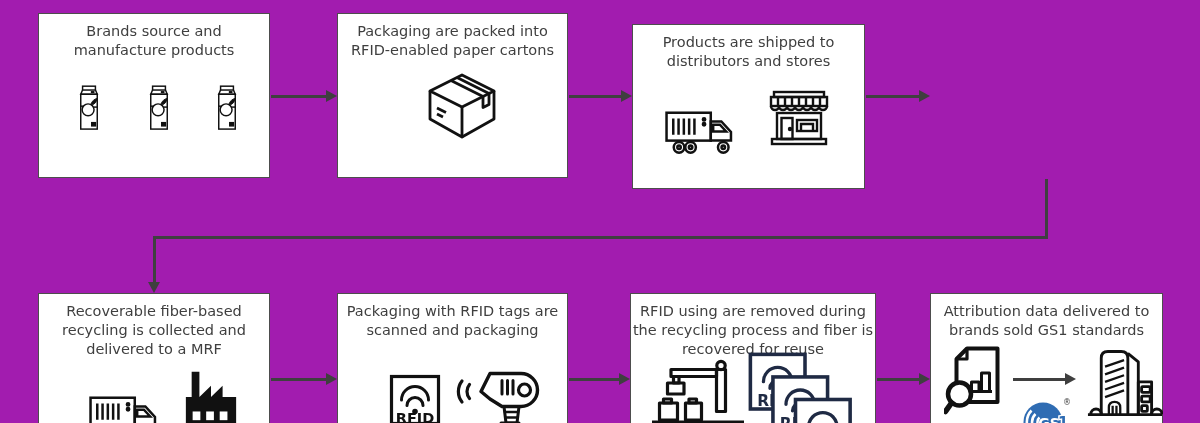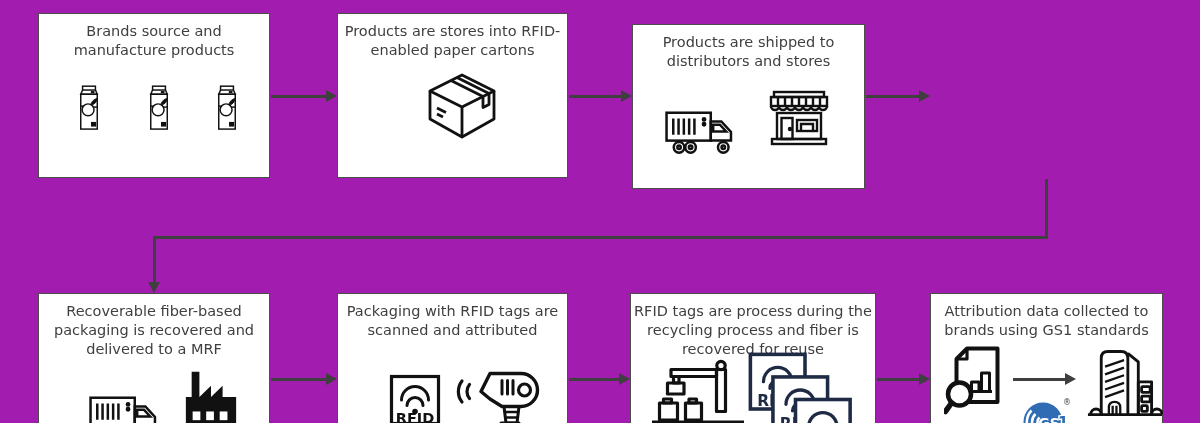--- a/index.html
+++ b/index.html
@@ -158,63 +158,63 @@
       </svg>
     <svg class="ic" style="left:109px;top:71px;width:22px;height:46px">
         <use href="#i-carton"></use>
       </svg>
     <svg class="ic" style="left:177px;top:71px;width:22px;height:46px">
         <use href="#i-carton"></use>
       </svg>
   </div>
 
   <div class="box" style="left:337px;top:13px;width:231px;height:165px">
-    <div class="title" style="max-width:222px">Products are stores into RFID-enabled paper cartons</div>
+    <div class="title" style="max-width:222px">Packaging are packed into RFID-enabled paper cartons</div>
     <svg class="ic" style="left:86px;top:57px;width:76px;height:70px">
         <use href="#i-box"></use>
       </svg>
   </div>
 
   <div class="box" style="left:632px;top:24px;width:233px;height:165px">
     <div class="title" style="max-width:200px">Products are shipped to distributors and stores</div>
     <svg class="ic" style="left:30px;top:81px;width:84px;height:50px">
         <use href="#i-truck"></use>
       </svg>
     <svg class="ic" style="left:134px;top:63px;width:64px;height:66px">
         <use href="#i-store"></use>
       </svg>
   </div>
 
 
   <div class="box" style="left:38px;top:293px;width:232px;height:165px">
-    <div class="title" style="max-width:215px">Recoverable fiber-based packaging is recovered and delivered to a MRF</div>
+    <div class="title" style="max-width:215px">Recoverable fiber-based recycling is collected and delivered to a MRF</div>
     <svg class="ic" style="left:48px;top:97px;width:84px;height:50px">
         <use href="#i-truck"></use>
       </svg>
     <svg class="ic" style="left:138px;top:73px;width:68px;height:58px">
         <use href="#i-factory"></use>
       </svg>
   </div>
 
   <div class="box" style="left:337px;top:293px;width:231px;height:165px">
-    <div class="title" style="max-width:222px">Packaging with RFID tags are scanned and attributed</div>
+    <div class="title" style="max-width:222px">Packaging with RFID tags are scanned and packaging</div>
     <svg class="ic" style="left:51px;top:80px;width:52px;height:58px" viewBox="0 0 52 58">
       <rect x="2.5" y="2.5" width="47" height="47" fill="#fff" stroke="#111" stroke-width="3.2"></rect>
       <path d="M12.5,26 a13.5,13.5 0 0 1 27,0" fill="none" stroke="#111" stroke-width="3" stroke-linecap="round"></path>
       <path d="M18,31.5 a8,8 0 0 1 16,0" fill="none" stroke="#111" stroke-width="3" stroke-linecap="round"></path>
       <circle cx="26" cy="37.5" r="2.8" fill="#111"></circle>
       <text x="26" y="48.5" text-anchor="middle" font-size="14.5" font-weight="bold" fill="#111">RFID</text>
     </svg>
     <svg class="ic" style="left:117px;top:73px;width:92px;height:62px">
         <use href="#i-scanner"></use>
       </svg>
   </div>
 
   <div class="box" style="left:630px;top:293px;width:246px;height:165px">
-    <div class="title" style="max-width:244px">RFID tags are process during the recycling process and fiber is recovered for reuse</div>
+    <div class="title" style="max-width:244px">RFID using are removed during the recycling process and fiber is recovered for reuse</div>
     <svg class="ic" style="left:21px;top:64px;width:92px;height:66px">
         <use href="#i-machine"></use>
       </svg>
     <svg class="ic" style="left:117px;top:58px;width:114px;height:114px" viewBox="0 0 96 96">
       <g transform="translate(2,2)">
         <rect x="0" y="0" width="46" height="46" fill="#fff" stroke="#1f2a44" stroke-width="3"></rect>
         <path d="M11,23 a12,12 0 0 1 24,0" fill="none" stroke="#1f2a44" stroke-width="2.8" stroke-linecap="round"></path>
         <path d="M16.5,28.5 a6.5,6.5 0 0 1 13,0" fill="none" stroke="#1f2a44" stroke-width="2.8" stroke-linecap="round"></path>
         <circle cx="23" cy="33.5" r="2.5" fill="#1f2a44"></circle>
         <text x="23" y="43.5" text-anchor="middle" font-size="13" font-weight="bold" fill="#1f2a44">RFID</text>
@@ -230,21 +230,21 @@
         <rect x="0" y="0" width="46" height="46" fill="#fff" stroke="#1f2a44" stroke-width="3"></rect>
         <path d="M11,23 a12,12 0 0 1 24,0" fill="none" stroke="#1f2a44" stroke-width="2.8" stroke-linecap="round"></path>
         <path d="M16.5,28.5 a6.5,6.5 0 0 1 13,0" fill="none" stroke="#1f2a44" stroke-width="2.8" stroke-linecap="round"></path>
         <circle cx="23" cy="33.5" r="2.5" fill="#1f2a44"></circle>
         <text x="23" y="43.5" text-anchor="middle" font-size="13" font-weight="bold" fill="#1f2a44">RFID</text>
       </g>
     </svg>
   </div>
 
   <div class="box" style="left:930px;top:293px;width:233px;height:165px">
-    <div class="title" style="max-width:228px">Attribution data collected to brands using GS1 standards</div>
+    <div class="title" style="max-width:228px">Attribution data delivered to brands sold GS1 standards</div>
     <svg class="ic" style="left:13px;top:51px;width:64px;height:72px">
         <use href="#i-report"></use>
       </svg>
     <div class="harrow" style="left:82px;top:84px;width:52px"></div>
     <svg class="ic" style="left:90px;top:101px;width:50px;height:52px" viewBox="0 0 50 52">
       <circle cx="22" cy="27" r="19.5" fill="#2f6cb3"></circle>
       <path d="M10.5,15.5 a16.5,16.5 0 0 0 0,23" fill="none" stroke="#fff" stroke-width="2.6"></path>
       <path d="M14.5,19 a11,11 0 0 0 0,16" fill="none" stroke="#fff" stroke-width="2.6"></path>
       <path d="M18.5,22.5 a6,6 0 0 0 0,9" fill="none" stroke="#fff" stroke-width="2.6"></path>
       <text x="28" y="32.5" text-anchor="middle" font-size="14" font-weight="bold" fill="#fff">GS</text>

